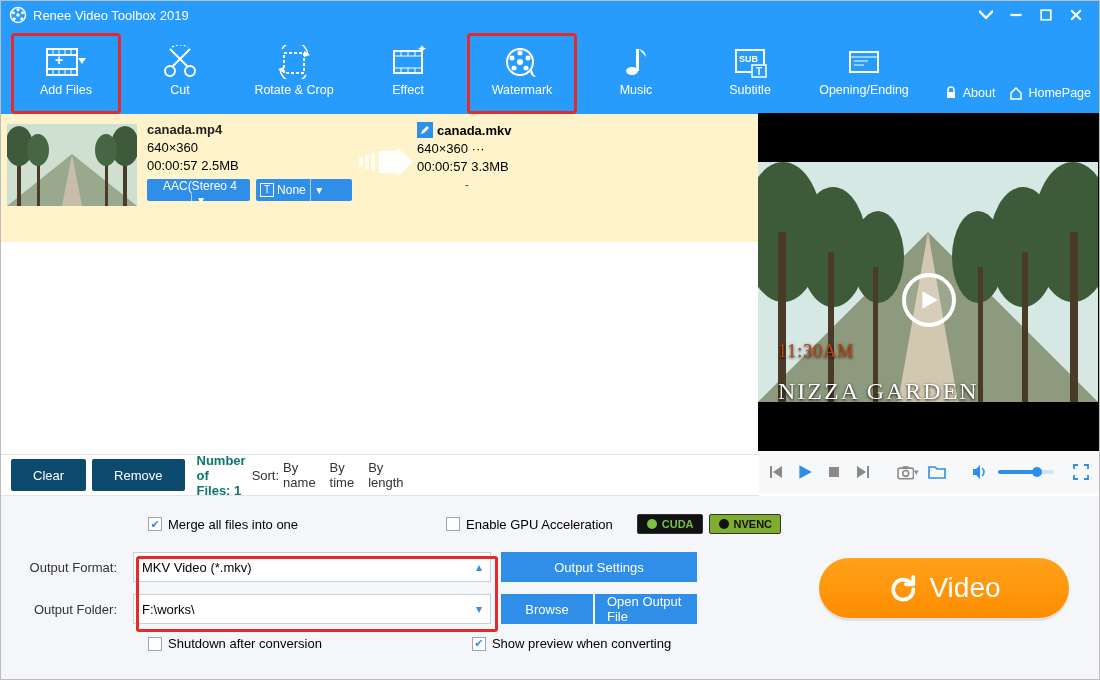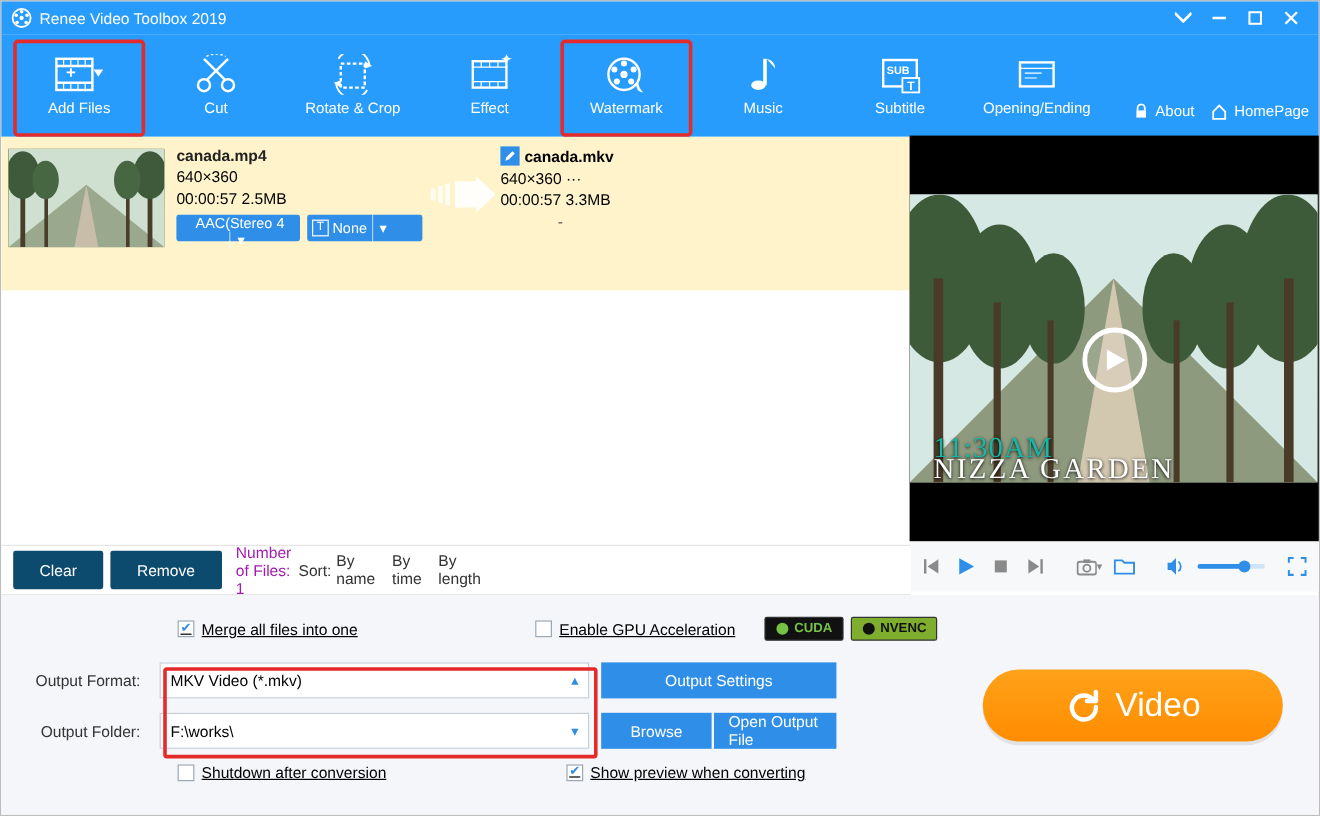--- a/index.html
+++ b/index.html
@@ -31,42 +31,42 @@
 .outmeta { width: 250px; display:flex; flex-direction:column; gap:3px; }
 .outname { display:flex; align-items:center; gap:4px; font-weight:600; }
 .pill { height: 22px; background: #2f8ee8; color: #fff; font-size: 12px; display: inline-flex; align-items: center; padding: 0 4px; border-radius: 2px; cursor:pointer; }
 .pill .dd { width: 18px; border-left: 1px solid rgba(255,255,255,.6); margin-left: 4px; display: inline-flex; align-items:center; justify-content:center; height:100%; }
 .pillrow { display:flex; gap:6px; margin-top: 3px; }
 
 
 .preview-panel { position:absolute; left: 758px; top: 113px; width: 341px; height: 443px; display:flex; flex-direction:column; }
 .preview { width: 341px; height: 338px; background: #000; position:relative; display:flex; align-items:center; justify-content:center; overflow:hidden; }
 .preview .scene { position:absolute; top:49px; left:0; right:0; height:240px; background: linear-gradient(#dfeef4 0%, #cde2c8 40%, #7a8e6d 100%); }
-.preview .caption1 { position:absolute; left: 20px; top: 248px; color:#14b8a6; font-family: Georgia, serif; font-size: 24px; letter-spacing: 1px; text-shadow:0 1px 3px #000;}
+.preview .caption1 { position:absolute; left: 20px; top: 228px; color:#c2410c; font-family: Georgia, serif; font-size: 18px; letter-spacing: 1px; text-shadow:0 1px 3px #000;}
 .preview .caption2 { position:absolute; left: 20px; top: 265px; color:#fff; font-family: Georgia, serif; font-size: 24px; letter-spacing: 2px; text-shadow:0 1px 3px #000;}
 .playbtn { position:absolute; width:54px; height:54px; border-radius:50%; background: rgba(255,255,255,0.12); border:4px solid #fff; display:flex; align-items:center; justify-content:center; top: 160px; }
 
 .playerbar { height: 42px; background: #f6f8fa; display:flex; align-items:center; padding: 0 8px; gap: 8px; }
 .pbtn { width:22px; height:22px; display:inline-flex; align-items:center; justify-content:center; cursor:pointer; color:#2f8ee8; }
 .pbtn.gray { color:#8a8a8a; }
 .volslider { width: 60px; height:4px; background:#cfe3f6; position:relative; border-radius:2px; }
 .volslider .track { position:absolute; left:0; top:0; height:100%; width:70%; background:#2f8ee8; border-radius:2px;}
 .volslider .knob { position:absolute; left:70%; top:50%; width:10px; height:10px; background:#2f8ee8; border-radius:50%; transform:translate(-50%,-50%);}
 
 
 .midbar { height: 42px; background:#fff; border-top:1px solid #e5e5e5; border-bottom:1px solid #e5e5e5; display:flex; align-items:center; padding: 0 10px; gap: 6px; position:relative; }
 .btn { height:32px; padding: 0 22px; background:#0c4a6e; color:#fff; border:none; border-radius:2px; cursor:pointer; font-size:13px;}
-.midbar .count { margin-left: 6px; color:#a21caf; }
+.midbar .count { margin-left: 6px; color:#0f766e;font-weight:bold; }
 .sortbox { margin-left:auto; display:flex; align-items:center; gap: 14px; color:#333; font-size:13px; margin-right: 350px;}
 .sortbox .slink { cursor:pointer; }
 
 
 .bottom { height: 183px; background:#f4f6f9; padding: 10px 12px 6px 12px; position: relative; }
 .row { display:flex; align-items:center; height: 28px; margin: 4px 0 14px 135px; gap: 24px; }
-.checkbox { display:inline-flex; align-items:center; gap:6px; cursor:pointer;text-decoration:underline; }
+.checkbox { display:inline-flex; align-items:center; gap:6px; cursor:pointer; }
 .cb { width:14px; height:14px; border:1px solid #9aa8b5; background:#fff; display:inline-flex; align-items:center; justify-content:center; }
 .cb.checked::after { content:"✔"; color:#2f8ee8; font-size:11px; line-height:1;}
 .gpu-badges { display:flex; gap:6px; }
 .badge { height:20px; padding:0 8px; border:1px solid #333; background:#111; color:#76c043; font-weight:700; font-size:11px; display:inline-flex; align-items:center; gap:4px; border-radius:2px;}
 .badge.nvenc { background:#7fae2e; color:#111; }
 
 .formrow { display:flex; align-items:center; margin: 0 0 12px 0; gap: 10px; }
 .label { width: 110px; text-align:right; padding-right:6px; color:#333;}
 .combobox { width: 358px; height: 30px; background:#fff; border:1px solid #c7d0d9; display:flex; align-items:center; justify-content:space-between; padding:0 8px; cursor:pointer; }
 .combobox .ddarrow { color:#2f8ee8; font-size:12px; }

